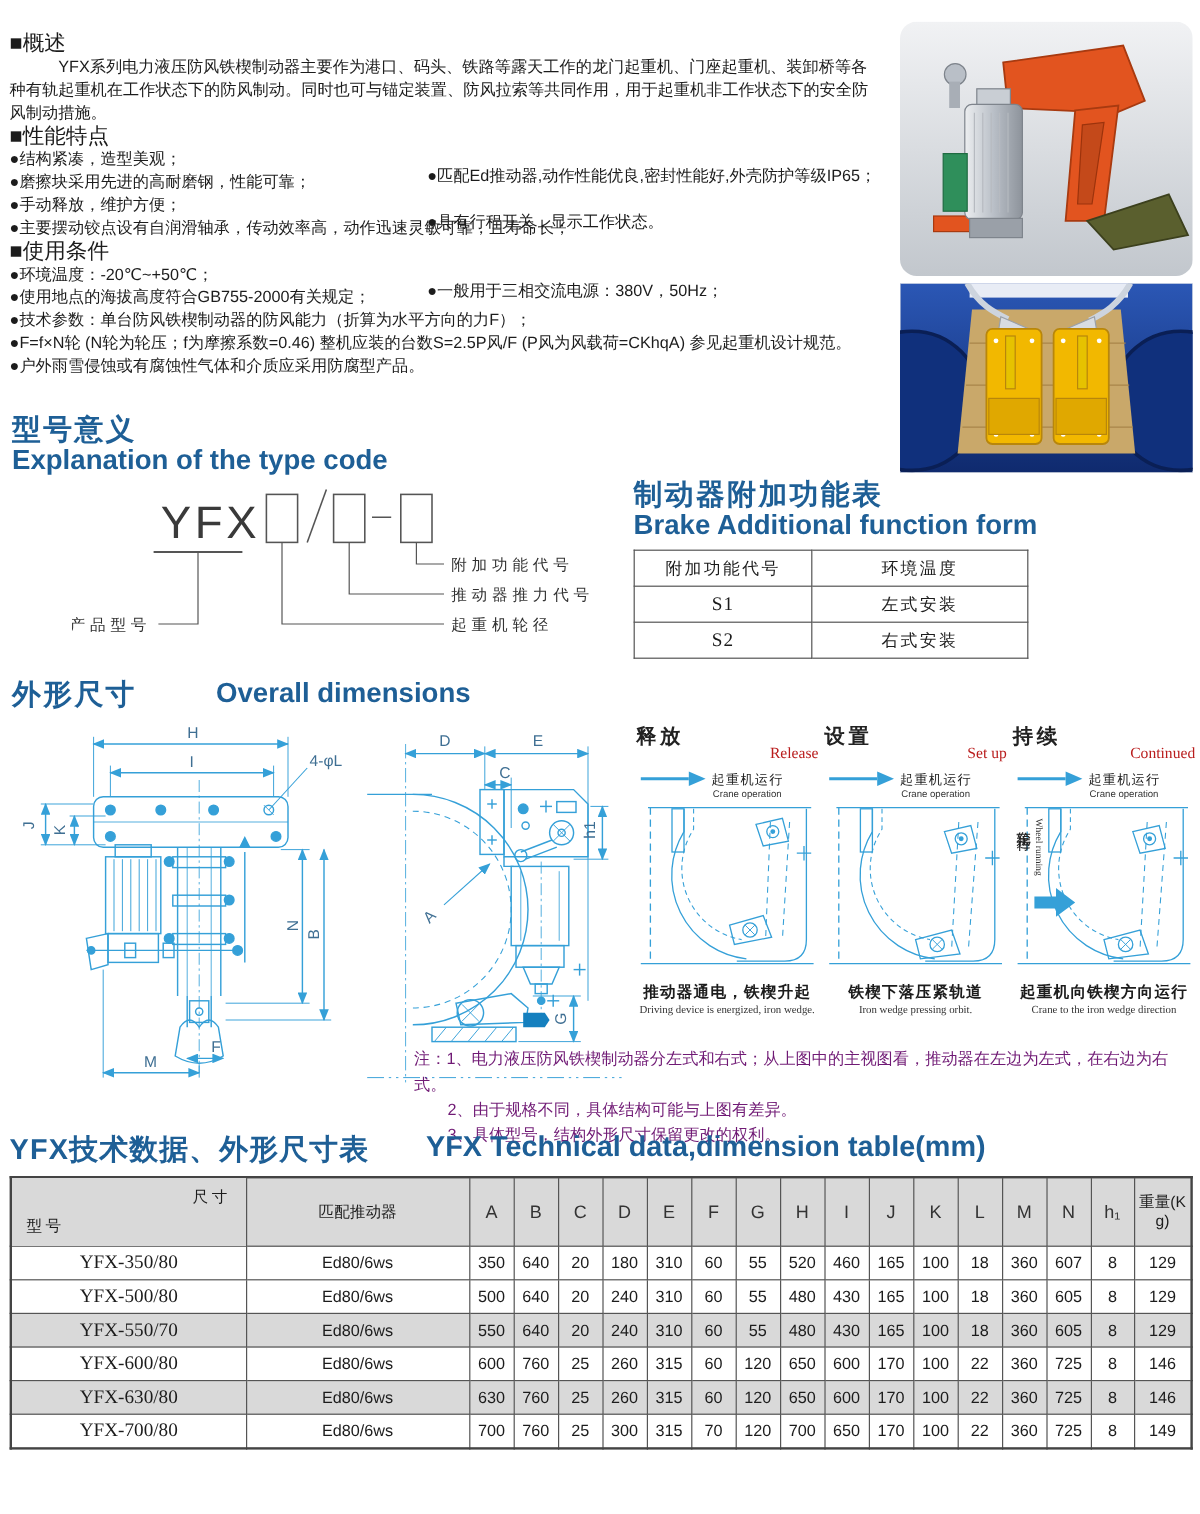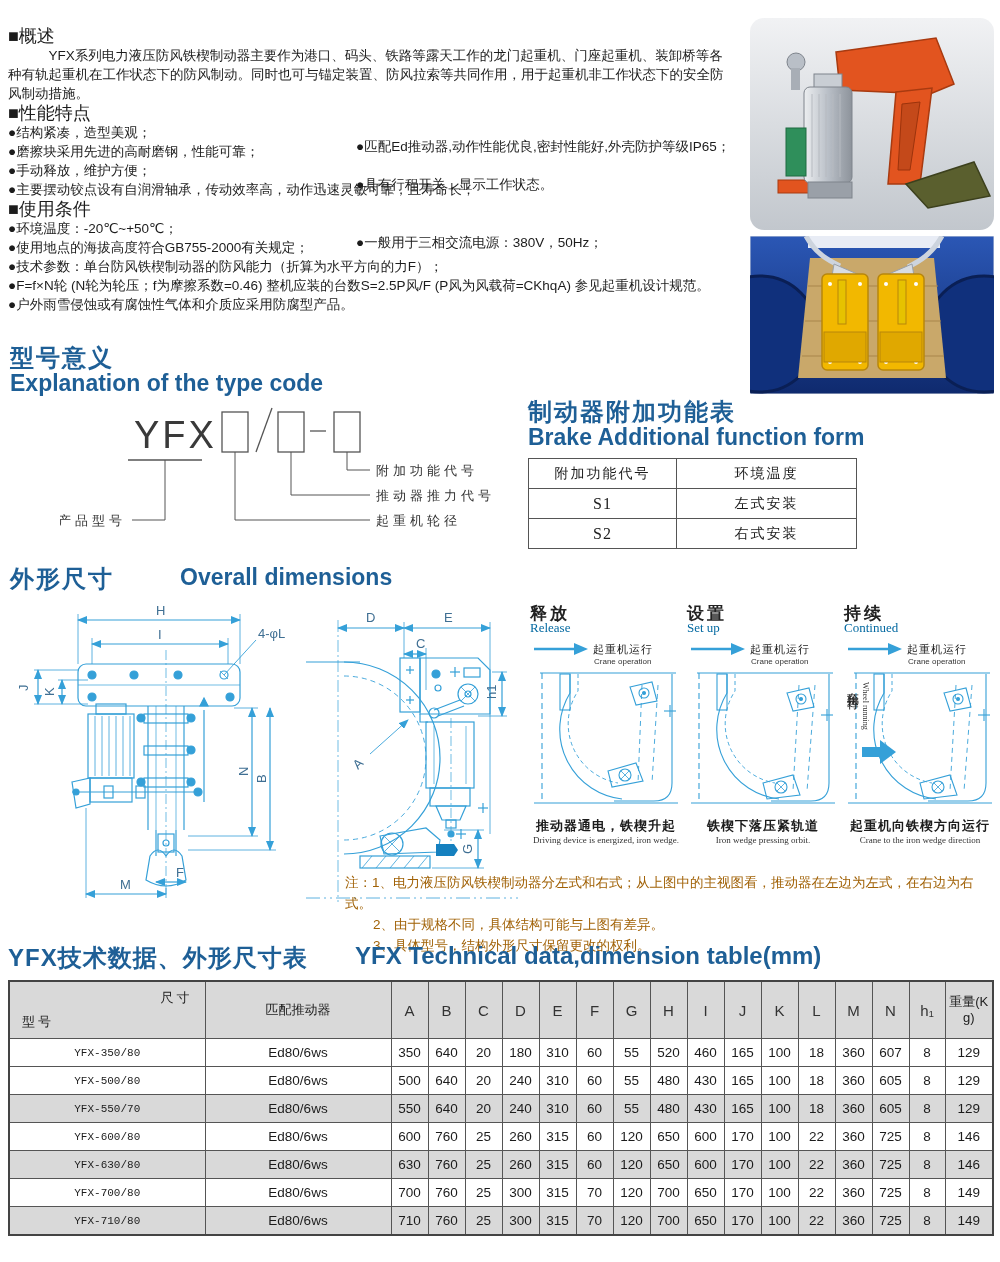--- a/index.html
+++ b/index.html
@@ -24,32 +24,32 @@
       font-size:14px;font-weight:normal;letter-spacing:2px;padding:0;}
   #ftable td.code{font-family:"Liberation Serif","DejaVu Serif",serif;font-size:16px;letter-spacing:1px;}
   
   #ttable{border-collapse:collapse;table-layout:fixed;width:984px;border:2px solid #444;}
   #ttable th,#ttable td{border:1px solid #555;text-align:center;padding:0;font-size:13.5px;}
   #ttable thead th{background:#d9d9d9;height:56px;font-weight:normal;font-size:13px;}
   #ttable thead th.colletter{font-size:15px;color:#333;}
   #ttable thead th.wt{word-break:break-all;line-height:16px;}
   #ttable tbody td{height:27px;}
   #ttable tbody tr.shaded td{background:#d9d9d9;}
-  #ttable tbody td:first-child{font-family:Liberation Mono, monospace;font-size:11px;}
+  #ttable tbody td:first-child{font-family:Liberation Serif, serif;font-size:16px;}
   th.corner{position:relative;background:#d9d9d9;
      background-image:linear-gradient(to bottom right,transparent calc(50% - 0.7px),#555 calc(50% - 0.7px),#555 calc(50% + 0.7px),transparent calc(50% + 0.7px));}
   th.corner .ct{position:absolute;top:7px;right:12px;letter-spacing:3px;}
   th.corner .cb{position:absolute;bottom:7px;left:12px;letter-spacing:3px;}
   
-  #notes{left:345px;top:872px;width:652px;font-size:13.5px;line-height:21px;color:#a16207;}
+  #notes{left:345px;top:872px;width:652px;font-size:13.5px;line-height:21px;color:#701a75;}
   #notes .ind{margin-left:28px;}
   
   .panel{position:absolute;top:604px;width:152px;}
   .panel .t-zh{font-size:17px;font-weight:bold;letter-spacing:3px;color:#222;line-height:19px;}
-  .panel .t-en{font-family:"Liberation Serif","DejaVu Serif",serif;font-size:13px;color:#0369a1;line-height:14px;margin-top:-2px;}
+  .panel .t-en{font-family:"Liberation Serif","DejaVu Serif",serif;font-size:13px;color:#b91c1c;line-height:14px;margin-top:-2px;text-align:right;}
   .panel .cap-zh{width:200px;margin-left:-24px;text-align:center;font-size:13px;font-weight:bold;letter-spacing:1px;margin-top:0;}
   .panel .cap-en{width:210px;margin-left:-29px;text-align:center;font-family:"Liberation Serif","DejaVu Serif",serif;font-size:9px;color:#333;}
   .vert{position:absolute;left:0px;top:78px;display:flex;z-index:2;}
   .vert .vzh{writing-mode:vertical-rl;font-size:12px;letter-spacing:2px;color:#222;}
   .vert .ven{writing-mode:vertical-rl;font-size:8px;font-family:"Liberation Serif","DejaVu Serif",serif;color:#333;}
   svg text{font-family:"Liberation Sans","DejaVu Sans",sans-serif;}
 </style>
 </head>
 <body>
 
@@ -655,34 +655,14 @@
         <td>700</td>
         <td>650</td>
         <td>170</td>
         <td>100</td>
         <td>22</td>
         <td>360</td>
         <td>725</td>
         <td>8</td>
         <td>149</td>
       </tr>
-      <tr class="shaded">
-        <td>YFX-710/80</td>
-        <td>Ed80/6ws</td>
-        <td>710</td>
-        <td>760</td>
-        <td>25</td>
-        <td>300</td>
-        <td>315</td>
-        <td>70</td>
-        <td>120</td>
-        <td>700</td>
-        <td>650</td>
-        <td>170</td>
-        <td>100</td>
-        <td>22</td>
-        <td>360</td>
-        <td>725</td>
-        <td>8</td>
-        <td>149</td>
-      </tr>
     </tbody>
 </table>
 
 </body></html>

